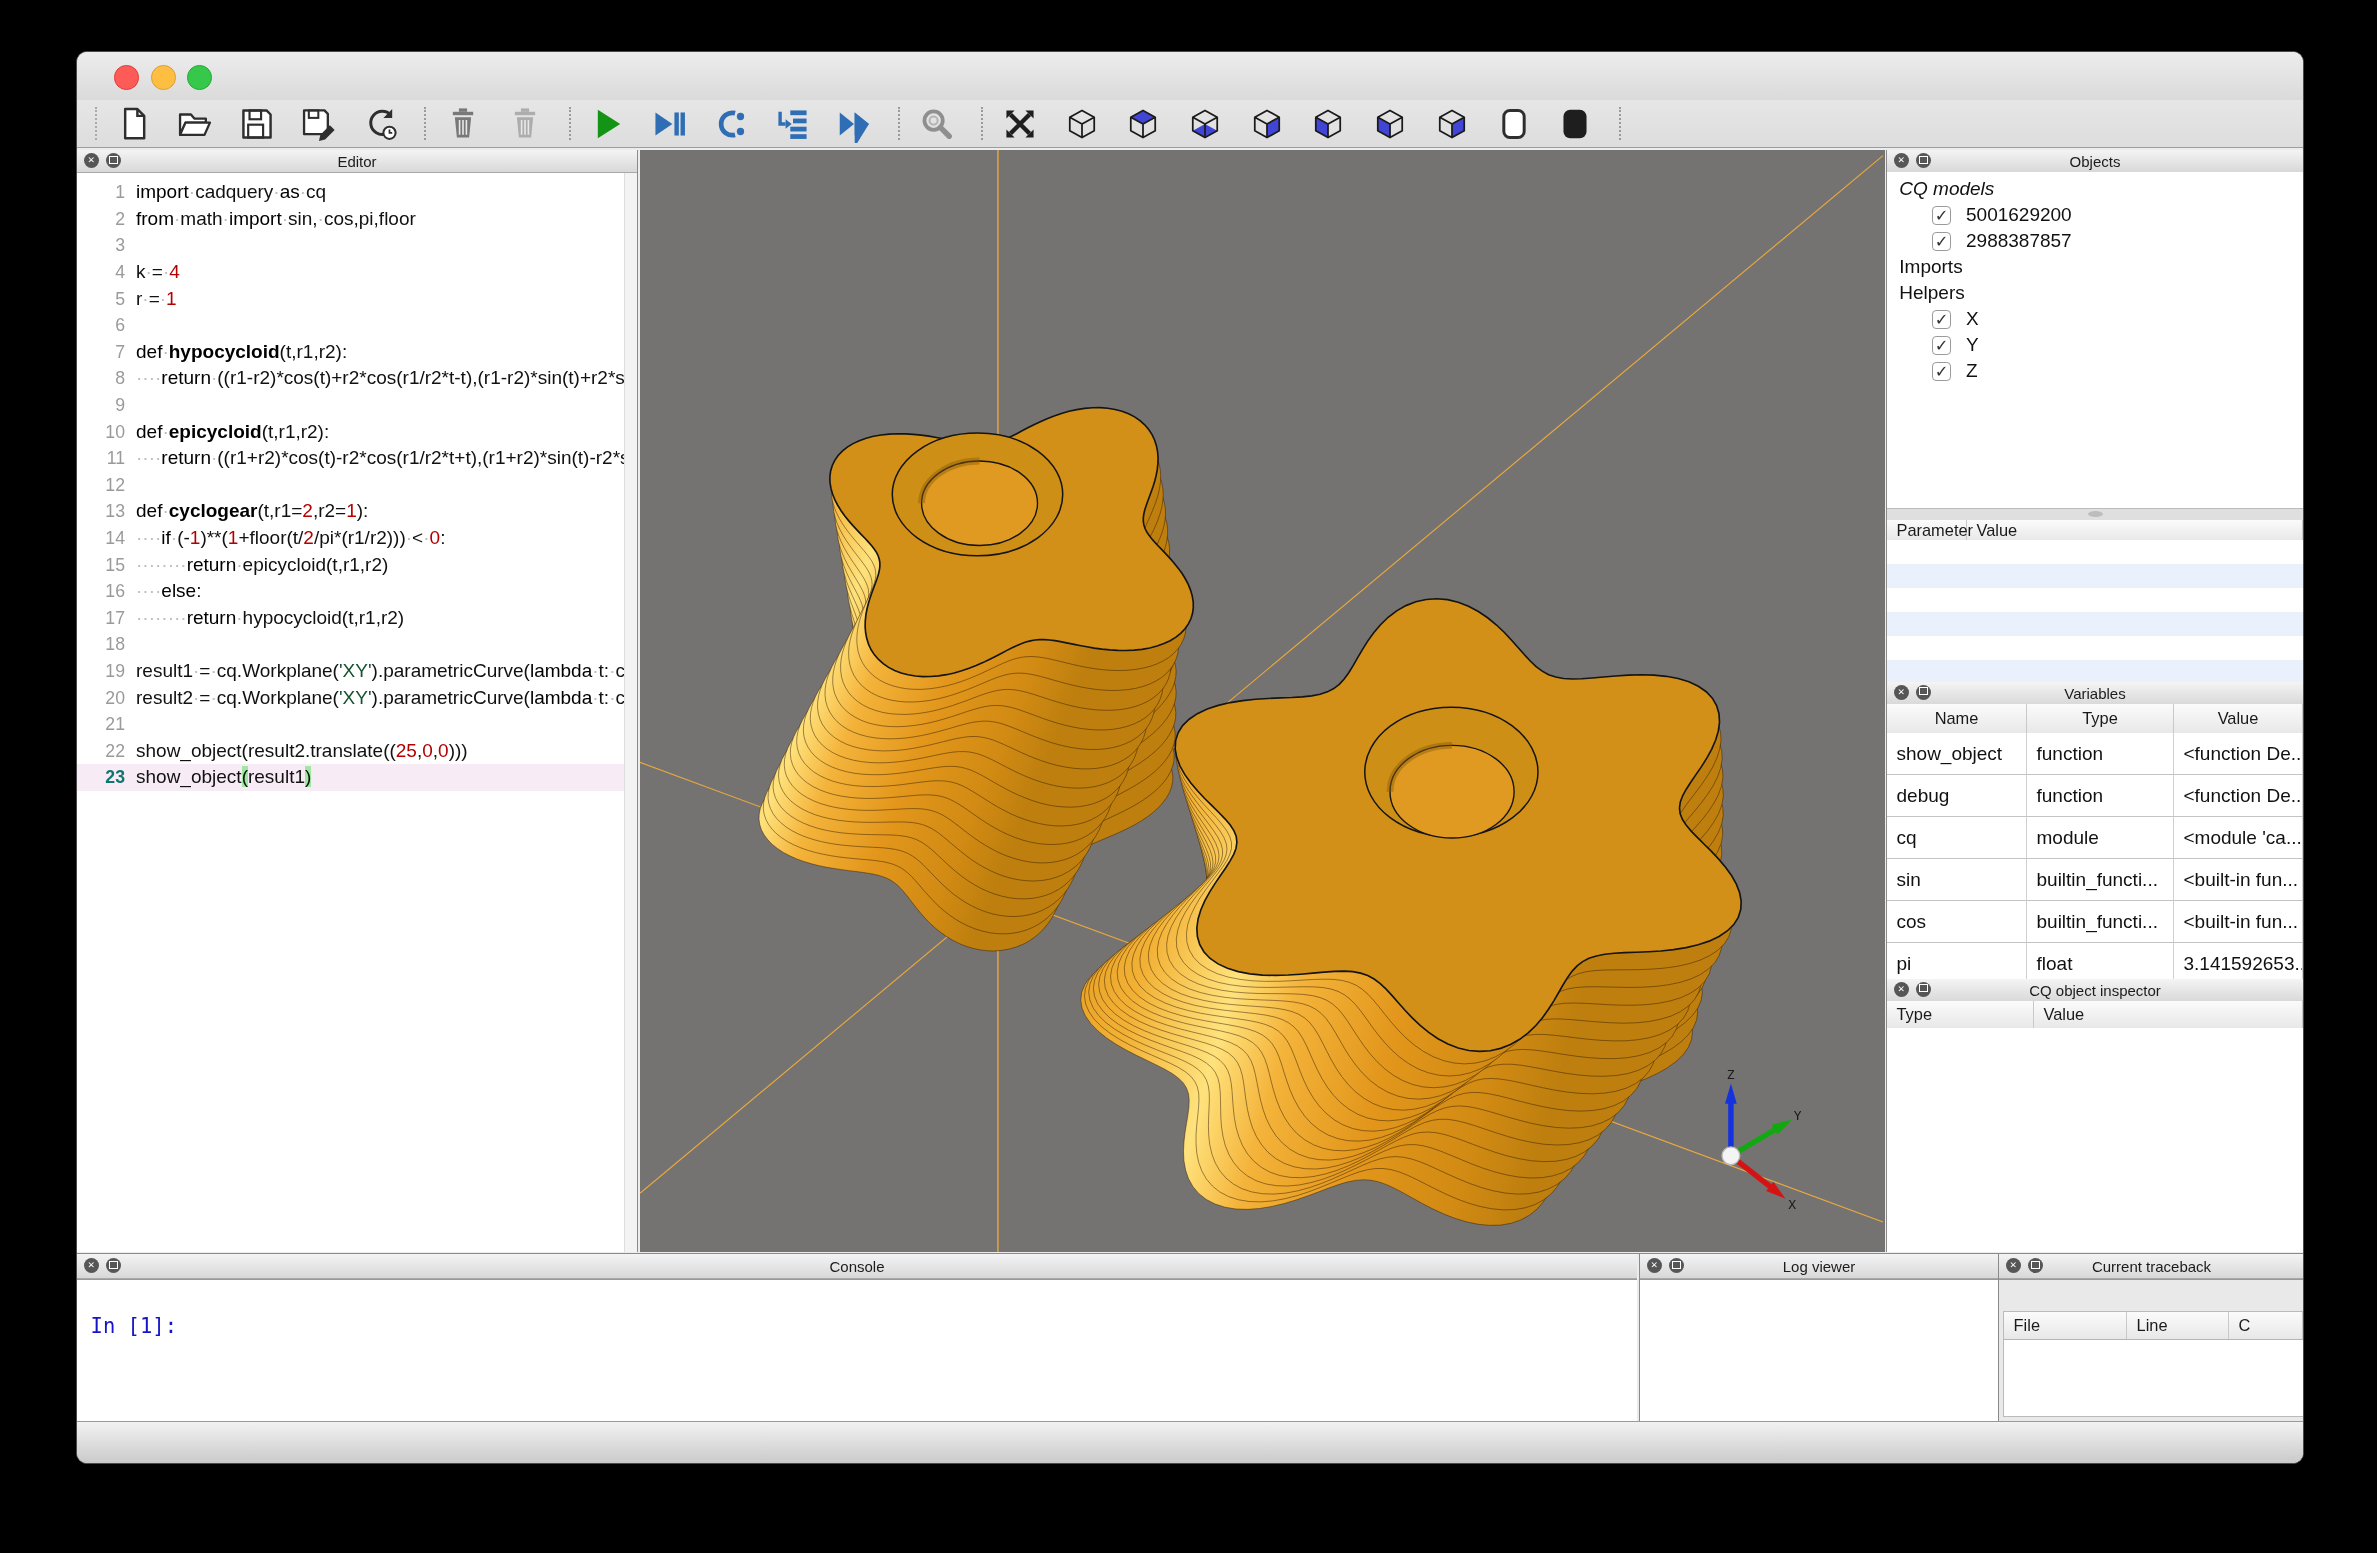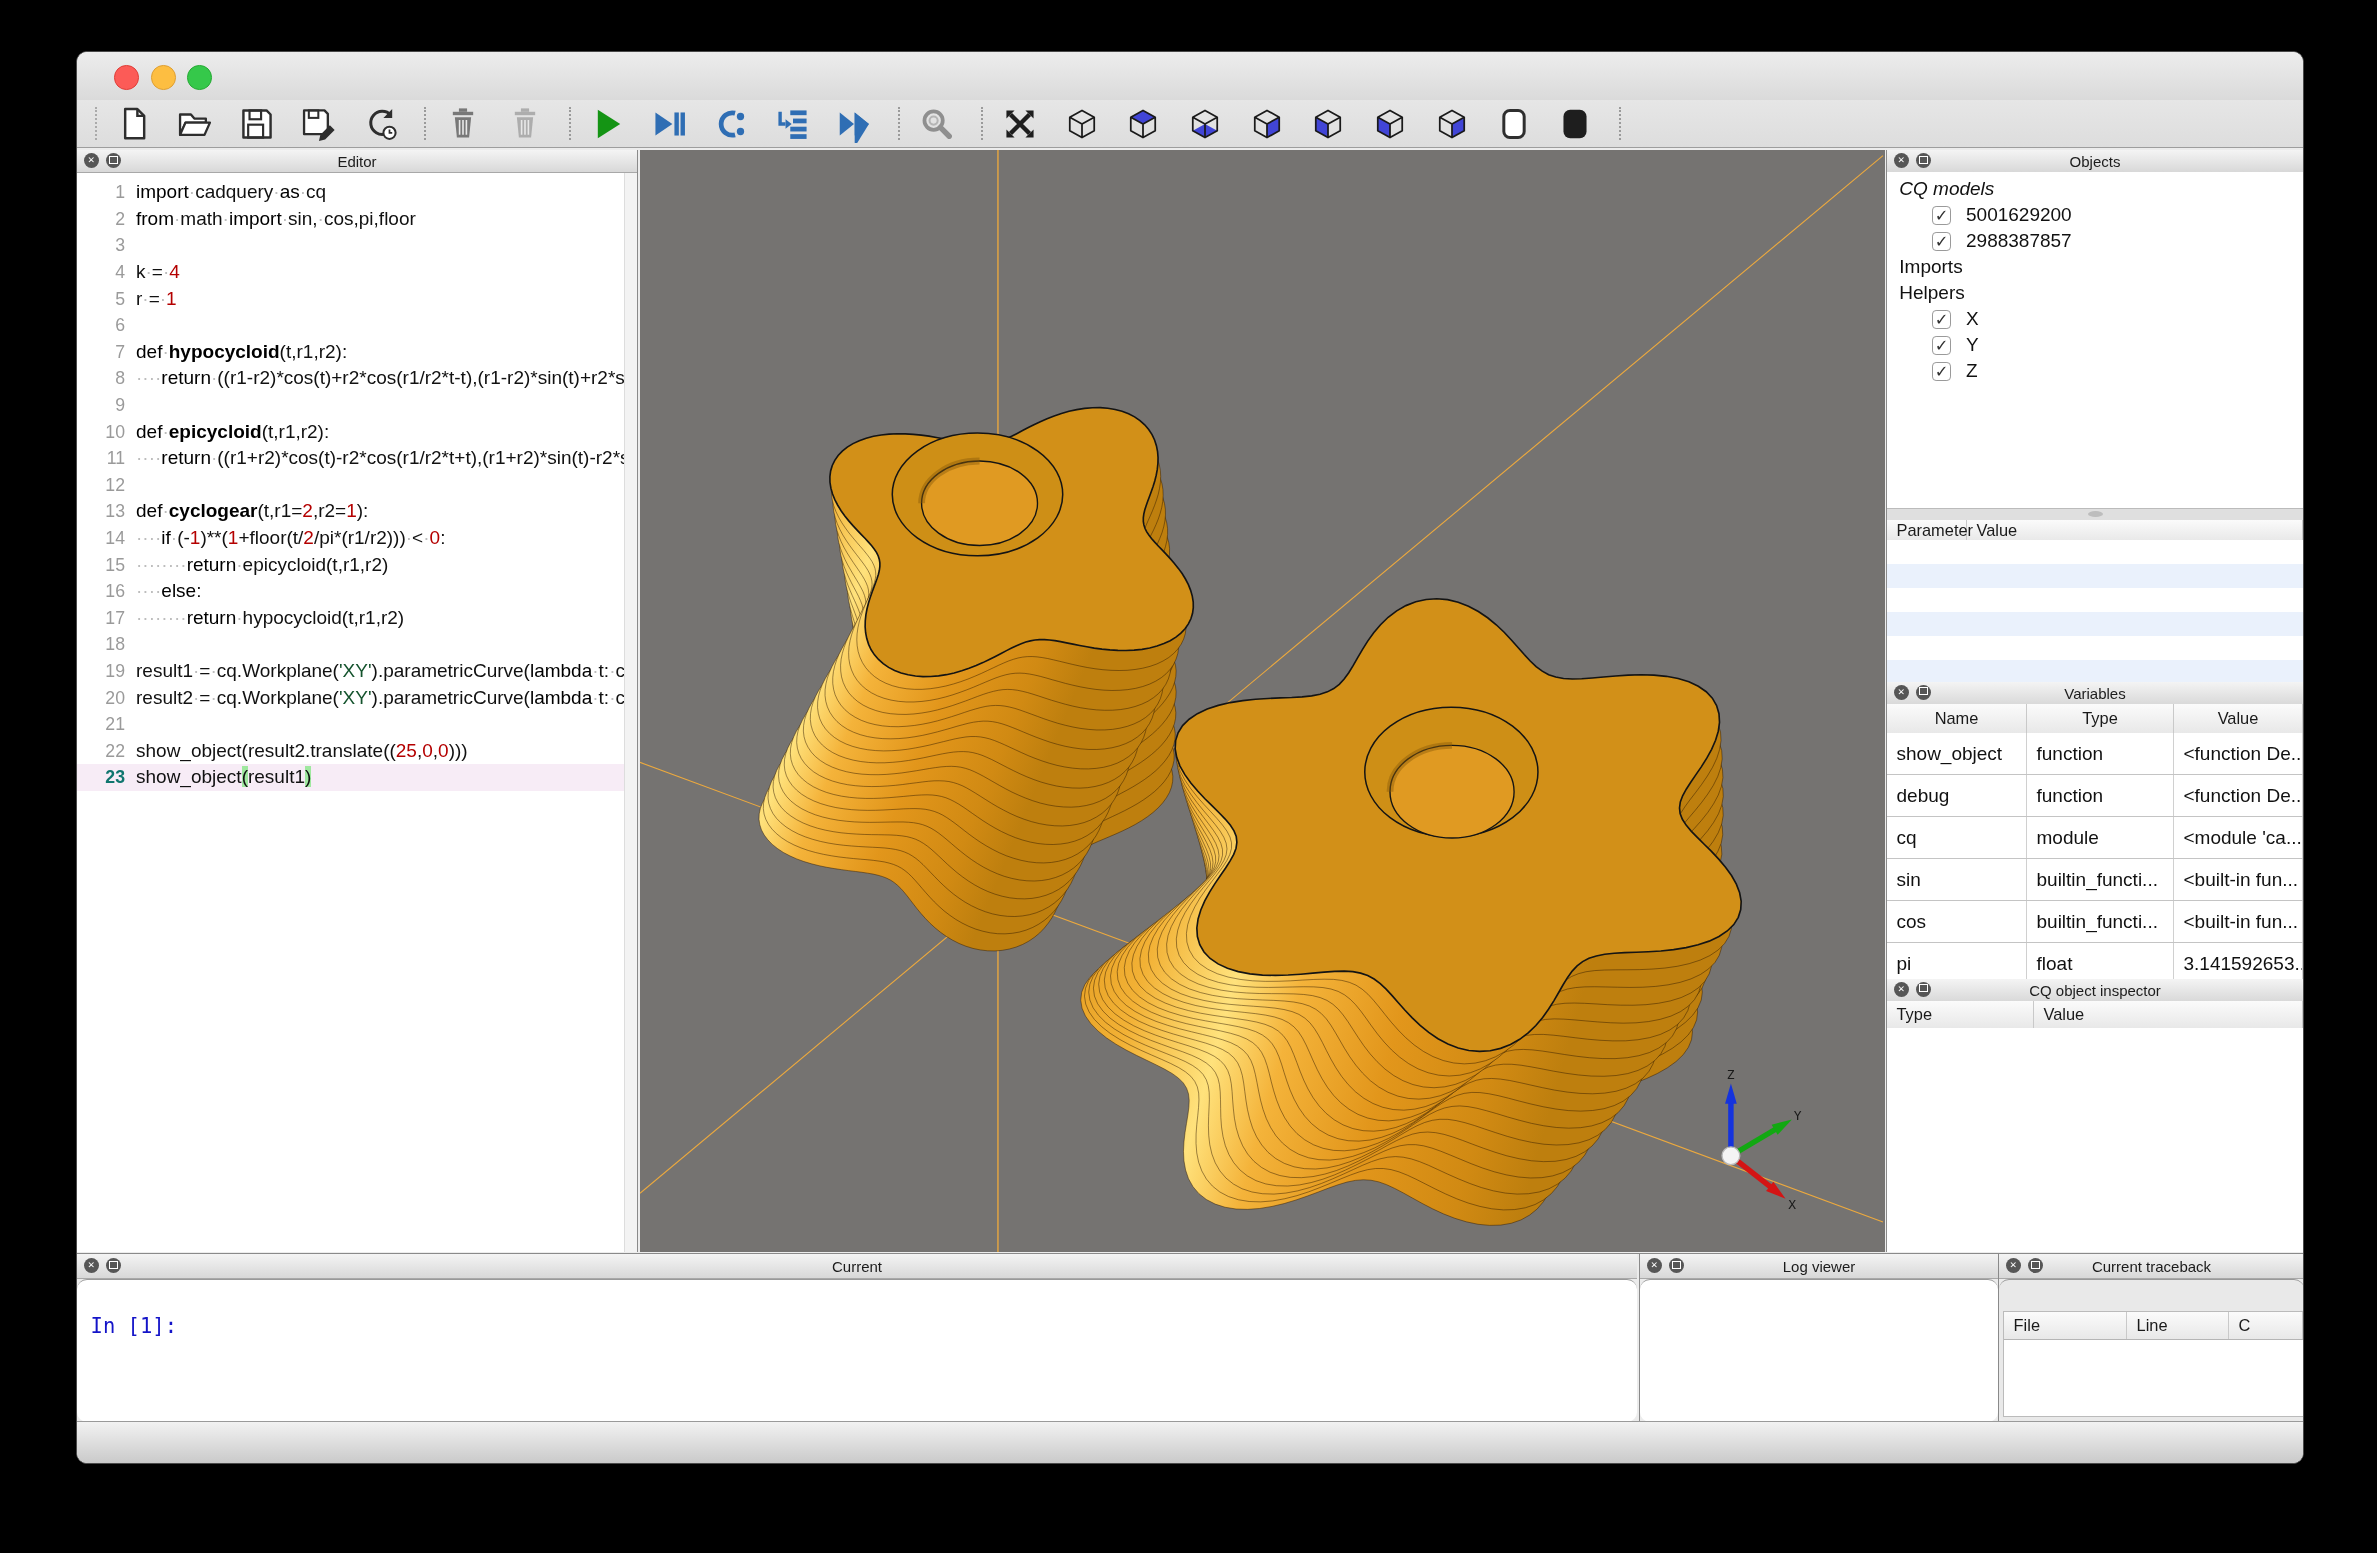--- a/index.html
+++ b/index.html
@@ -64,21 +64,21 @@
   .vrow{display:flex;height:41px;border-bottom:0.7px solid #c4c4c4;font-size:19px;color:#111;background:#fff;}
   .vrow>div{border-right:0.7px solid #d0d0d0;box-sizing:border-box;padding-left:9.5px;display:flex;align-items:center;overflow:hidden;white-space:nowrap;}
   #insp-head{top:829px;height:22.5px;}
   #insp-colhead{top:851px;height:27px;}
   #insp-body{top:878px;height:224px;background:#fff;}
   .w-name{width:140px}.w-type{width:147px}.w-val{flex:1}
   
   #bottomrow{position:absolute;left:0;top:1201px;right:0;height:168px;border-top:1.4px solid #8a8a8a;}
   .bpanel{position:absolute;top:0;bottom:0;}
   .bpanel .phead{height:24px;}
-  .bcontent{position:absolute;left:0;right:0;top:24.6px;bottom:0;background:#fff;border-top:0.7px solid #999;border-radius:10px;}
+  .bcontent{position:absolute;left:0;right:0;top:24.6px;bottom:0;background:#fff;border-top:0.7px solid #999;}
   #console-panel{left:0;width:1560px;}
   #log-panel{left:1562px;width:358px;border-left:1.4px solid #8a8a8a;}
   #tb-panel{left:1921px;width:305px;border-left:1.4px solid #8a8a8a;}
   #tb-content{background:#E9E9E9;}
   #prompt{position:absolute;left:13.6px;top:34px;font-family:"DejaVu Sans Mono",monospace;font-size:20.5px;color:#1414C8;}
   #tb-table{position:absolute;left:4.1px;right:0;top:31px;bottom:5.5px;background:#fff;border:0.7px solid #bbb;}
   #tb-cols{height:27px;}
   .w-file{width:123px}.w-line{width:102px}.w-code{flex:1}
   
   #statusbar{position:absolute;left:0;right:0;top:1369px;height:42px;
@@ -487,21 +487,21 @@
       </div>
       <div id="insp-body" class="rabs"></div>
     </div>
   </div>
 
   <div id="bottomrow">
     <div id="console-panel" class="bpanel">
       <div class="phead">
         <span class="pbtn b1" style="top:4.1px">✕</span>
         <span class="pbtn b2" style="top:4.1px"><span class="sq"></span></span>
-        <div class="ptitle" style="top:4.1px">Current</div>
+        <div class="ptitle" style="top:4.1px">Console</div>
       </div>
       <div class="bcontent">
         <div id="prompt">In [1]:</div>
       </div>
     </div>
     <div id="log-panel" class="bpanel">
       <div class="phead">
         <span class="pbtn b1" style="top:4.1px">✕</span>
         <span class="pbtn b2" style="top:4.1px"><span class="sq"></span></span>
         <div class="ptitle" style="top:4.1px">Log viewer</div>

